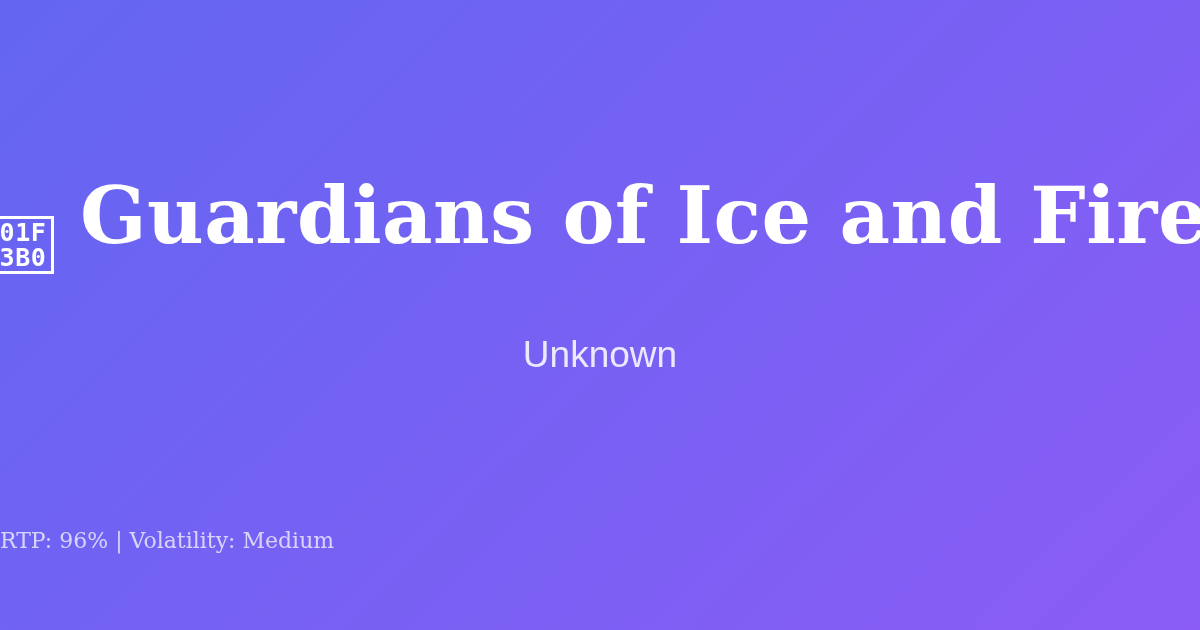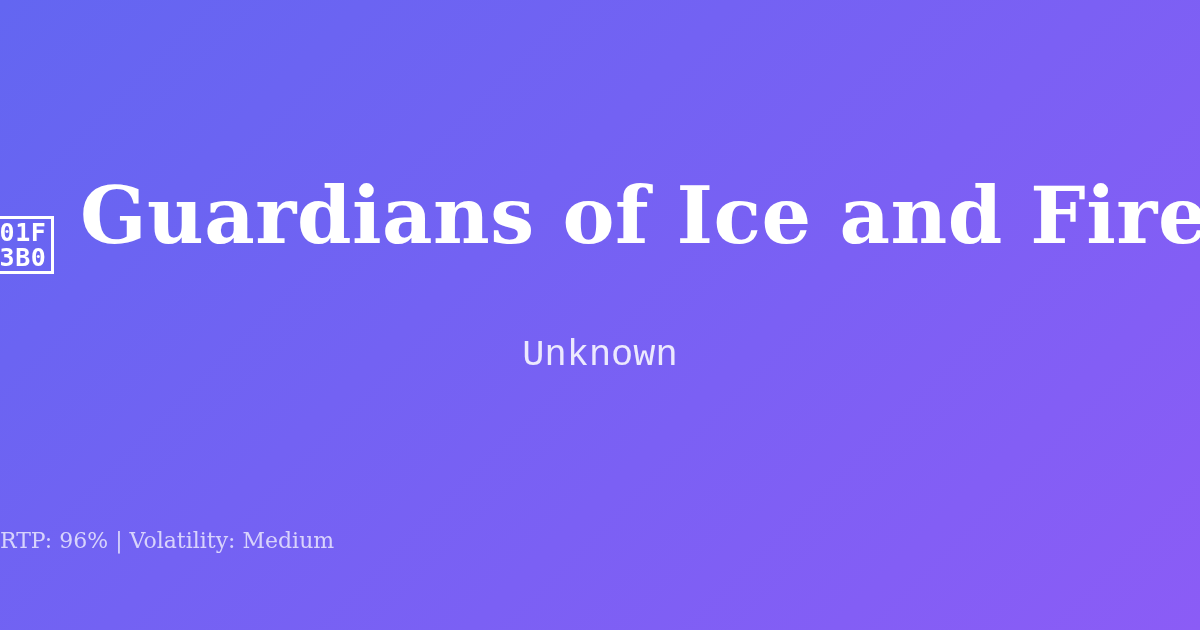--- a/index.html
+++ b/index.html
@@ -79,21 +79,21 @@
     font-family: "DejaVu Serif", "Liberation Serif", serif;
     font-weight: 700;
     font-size: 78px;
     line-height: 1.05;
     color: #ffffff;
     letter-spacing: 0.5px;
   }
 
   .subtitle {
     margin-top: 24px;
-    font-family: Liberation Mono, monospace;
+    font-family: Liberation Sans, sans-serif;
     font-weight: 400;
     font-size: 37px;
     line-height: 1.2;
     color: rgba(255, 255, 255, 0.86);
     text-align: center;
   }
 
   
   .meta {
     position: absolute;

